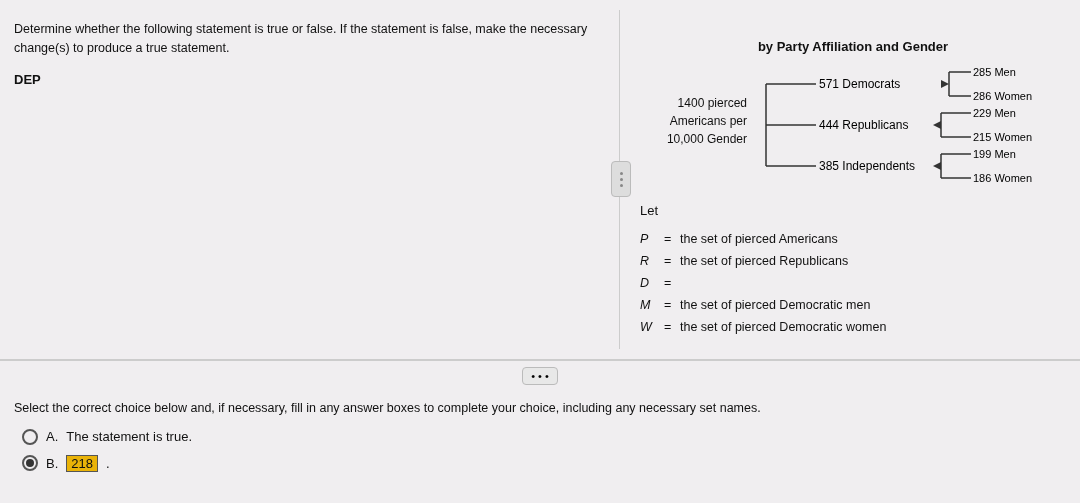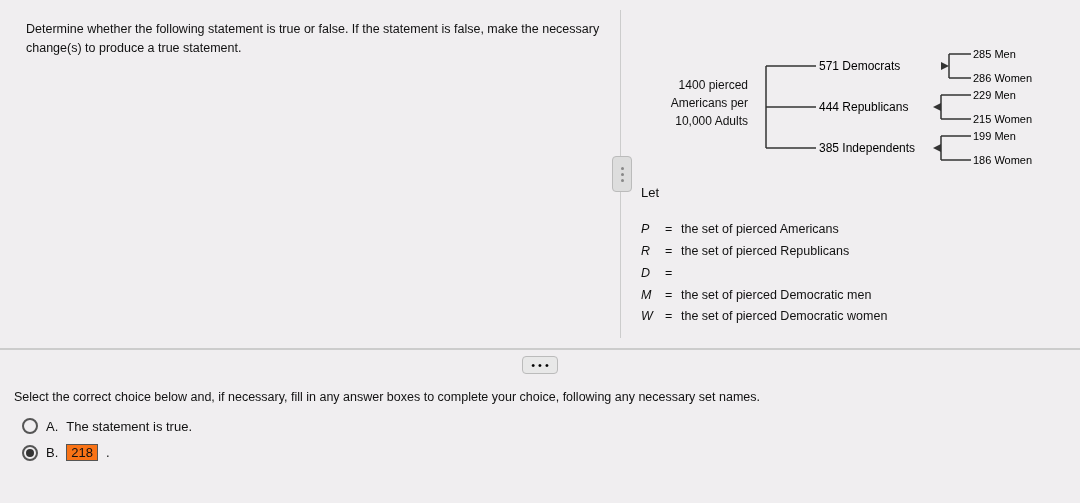--- a/index.html
+++ b/index.html
@@ -15,21 +15,21 @@
       display: flex;
       flex-direction: column;
       width: 1080px;
       min-height: 503px;
       background: #f0eef0;
     }
     .top-section {
       display: flex;
       flex-direction: row;
       border-bottom: 1px solid #ccc;
-      padding: 10px 0 10px 12px;
+      padding: 10px 0 10px 0;
     }
     .left-panel {
       width: 620px;
       padding: 10px 20px 10px 14px;
       border-right: 1px solid #ccc;
       position: relative;
     }
     .right-panel {
       width: 460px;
       padding: 10px 14px 10px 20px;
@@ -90,21 +90,21 @@
       display: block;
       margin: 0 auto;
     }
     .legend-section {
       margin-top: 6px;
       font-size: 12.5px;
       line-height: 1.75;
     }
     .legend-title {
       font-size: 13px;
-      margin-bottom: 14px;
+      margin-bottom: 6px;
     }
     .legend-item {
       display: flex;
       align-items: flex-start;
     }
     .legend-key {
       min-width: 24px;
       font-style: italic;
     }
     .legend-eq {
@@ -144,21 +144,21 @@
       height: 8px;
       border-radius: 50%;
       background: #333;
     }
     .answer-box {
       display: inline-block;
       border: 1px solid #555;
       padding: 0 4px;
       min-width: 28px;
       text-align: center;
-      background: #f97316;
+      background: #eab308;
     }
     .bottom-handle {
       display: flex;
       justify-content: center;
       padding: 6px 0 2px 0;
       border-top: 1px solid #ccc;
     }
     .bottom-handle-btn {
       background: #e8e8e8;
       border: 1px solid #bbb;
@@ -169,41 +169,43 @@
     }
   </style>
 </head>
 <body>
 
 <div class="main-container">
   <div class="top-section">
 
     <div class="left-panel">
       <div class="instruction-text">Determine whether the following statement is true or false. If the statement is false, make the necessary change(s) to produce a true statement.</div>
+      <div class="dep-label">DEP</div>
 
       <div class="divider-handle">
         <div class="divider-dots">
           <div class="divider-dot"></div>
           <div class="divider-dot"></div>
           <div class="divider-dot"></div>
         </div>
       </div>
     </div>
 
     <div class="right-panel">
       <div class="chart-title">
         <br>
+        <span>by Party Affiliation and Gender</span>
       </div>
 
       <div class="chart-area">
 
         <div style="width:115px; font-size:12px; line-height:1.5; text-align:right; padding-right:8px; padding-top:28px;">
           <span>1400 pierced</span><br>
           <span>Americans per</span><br>
-          <span>10,000 Adults</span>
+          <span>10,000 Gender</span>
         </div>
 
         <svg class="tree-svg" width="310" height="120">
 
           <line x1="10" y1="18" x2="10" y2="100" stroke="#333" stroke-width="1.5"></line>
 
           <line x1="10" y1="18" x2="60" y2="18" stroke="#333" stroke-width="1.5"></line>
           <line x1="10" y1="59" x2="60" y2="59" stroke="#333" stroke-width="1.5"></line>
           <line x1="10" y1="100" x2="60" y2="100" stroke="#333" stroke-width="1.5"></line>
 
@@ -268,21 +270,21 @@
         </div>
       </div>
     </div>
   </div>
 
   <div class="bottom-handle">
     <button class="bottom-handle-btn">• • •</button>
   </div>
 
   <div class="bottom-section">
-    <div class="select-instruction">Select the correct choice below and, if necessary, fill in any answer boxes to complete your choice, following any necessary set names.</div>
+    <div class="select-instruction">Select the correct choice below and, if necessary, fill in any answer boxes to complete your choice, including any necessary set names.</div>
     <div class="choices">
 
       <div class="choice-row">
         <div class="radio-outer">
           
         </div>
         <span>A.</span>
         <span>The statement is true.</span>
       </div>
 

